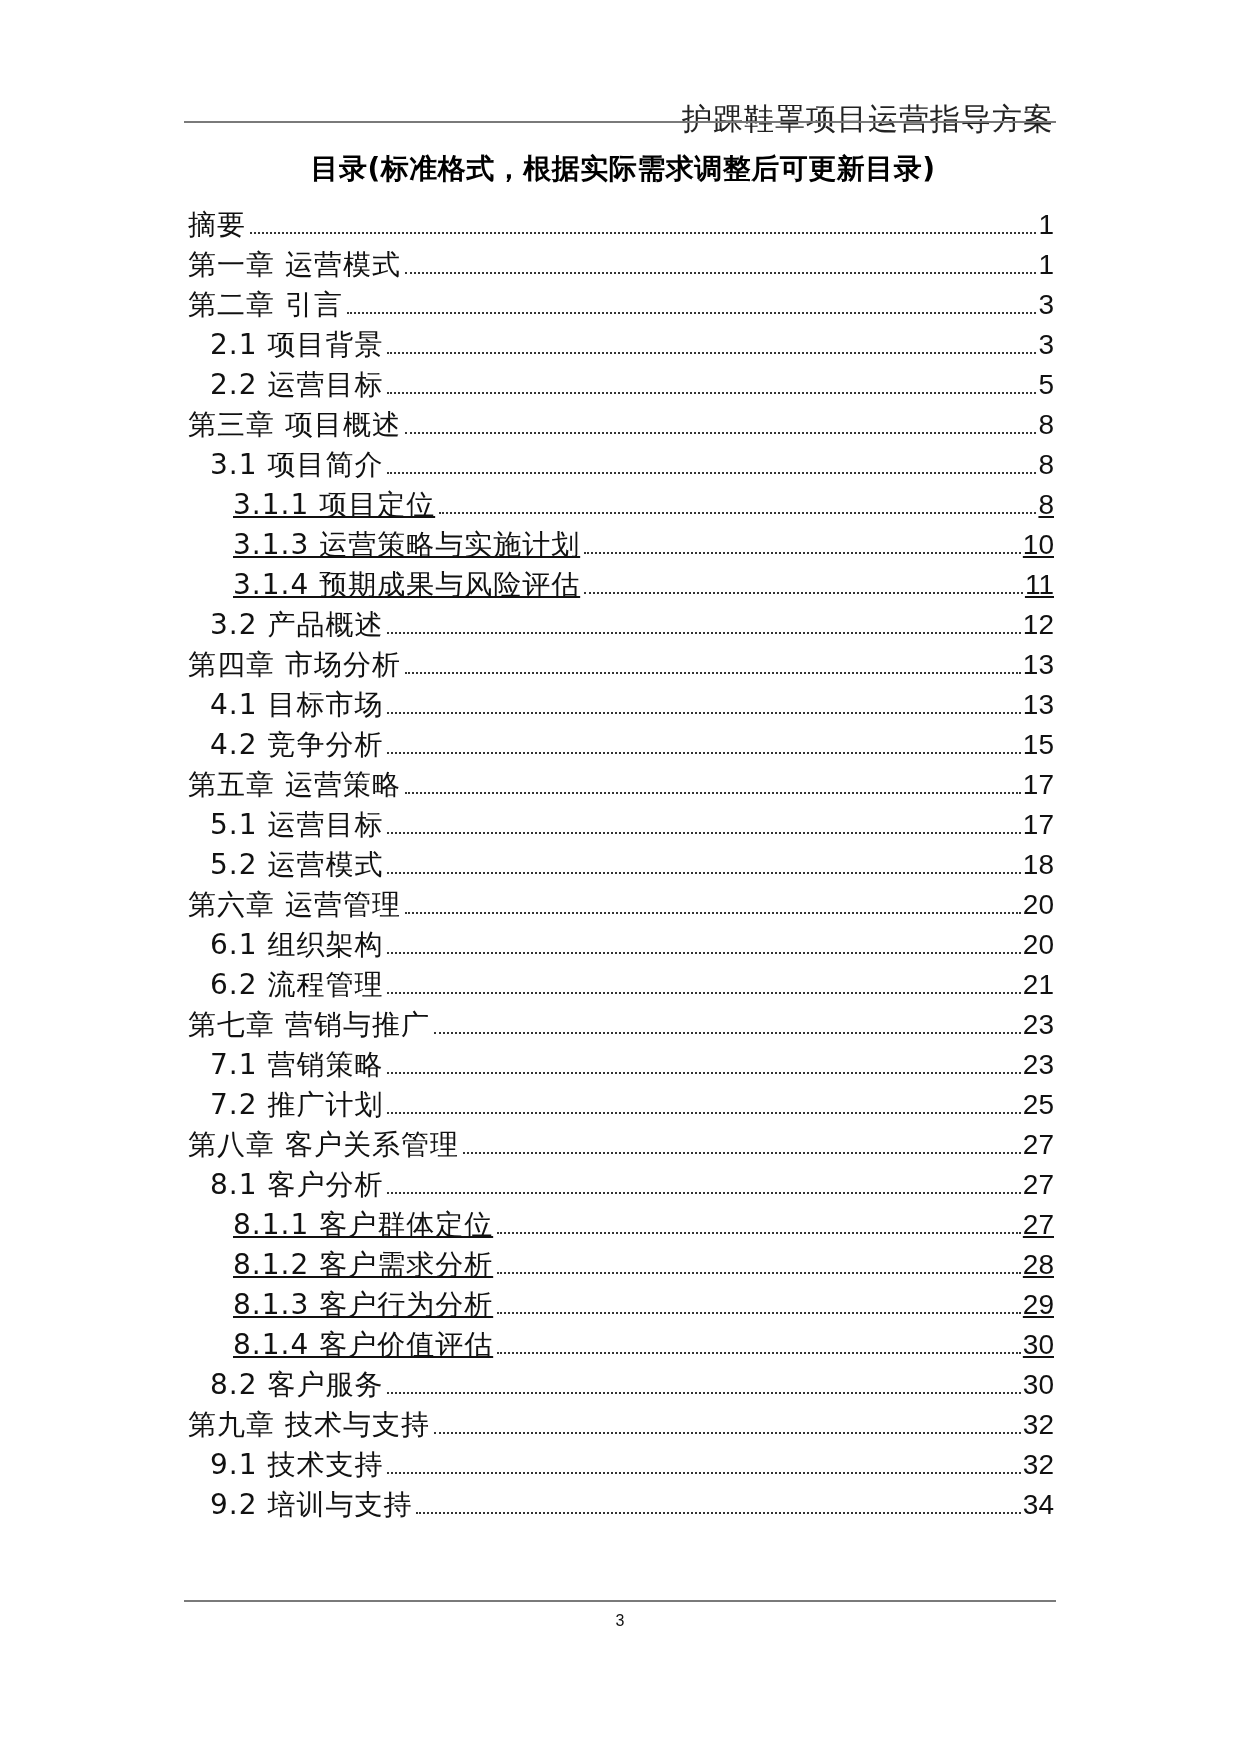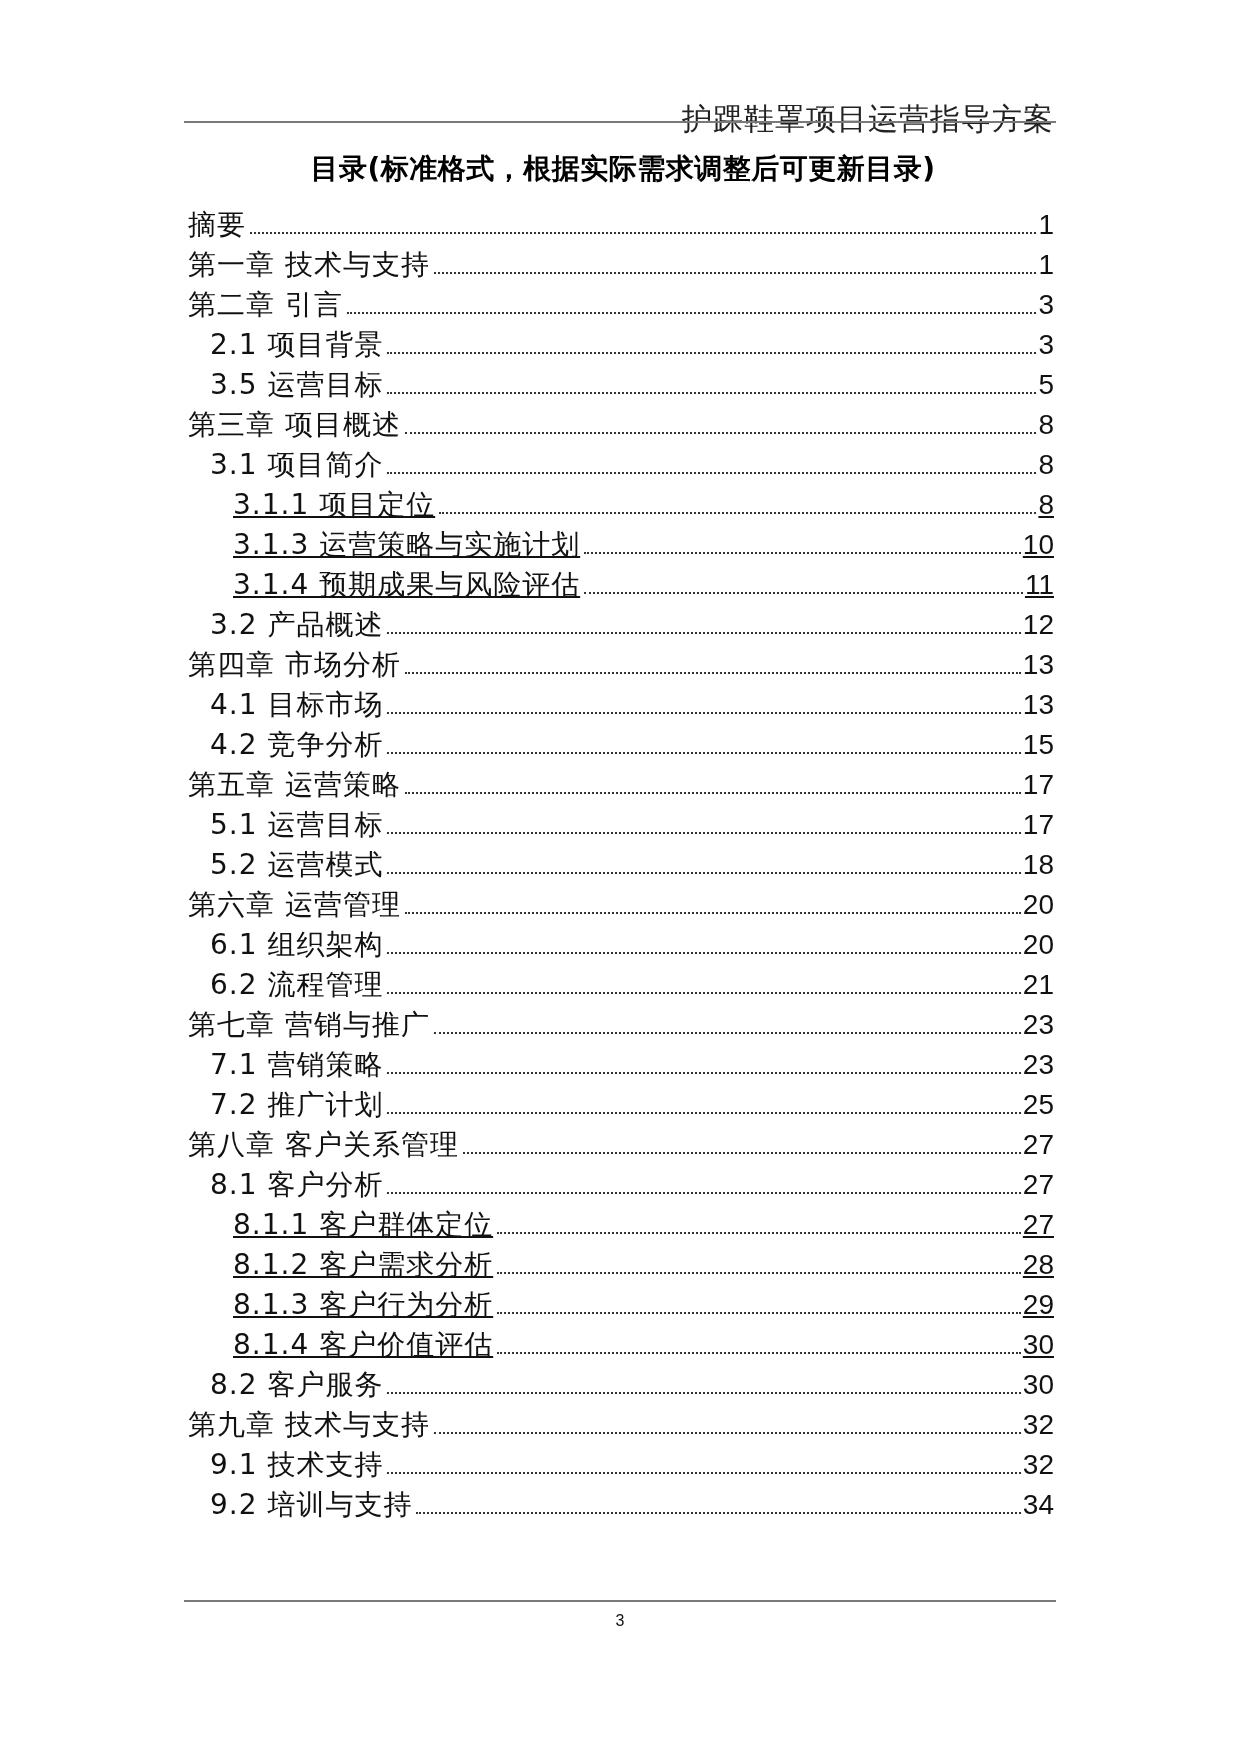--- a/index.html
+++ b/index.html
@@ -30,36 +30,36 @@
 
 <div class="toc-title">目录(标准格式，根据实际需求调整后可更新目录)</div>
 
 <div class="toc" id="toc">
     <div class="row">
       <span class="label">摘要</span>
       <span class="dots"></span>
       <span class="page">1</span>
     </div>
     <div class="row">
-      <span class="label">第一章  技术与支持</span>
+      <span class="label">第一章  运营模式</span>
       <span class="dots"></span>
       <span class="page">1</span>
     </div>
     <div class="row">
       <span class="label">第二章  引言</span>
       <span class="dots"></span>
       <span class="page">3</span>
     </div>
     <div class="row lvl1">
       <span class="label">2.1  项目背景</span>
       <span class="dots"></span>
       <span class="page">3</span>
     </div>
     <div class="row lvl1">
-      <span class="label">3.5  运营目标</span>
+      <span class="label">2.2  运营目标</span>
       <span class="dots"></span>
       <span class="page">5</span>
     </div>
     <div class="row">
       <span class="label">第三章  项目概述</span>
       <span class="dots"></span>
       <span class="page">8</span>
     </div>
     <div class="row lvl1">
       <span class="label">3.1  项目简介</span>

